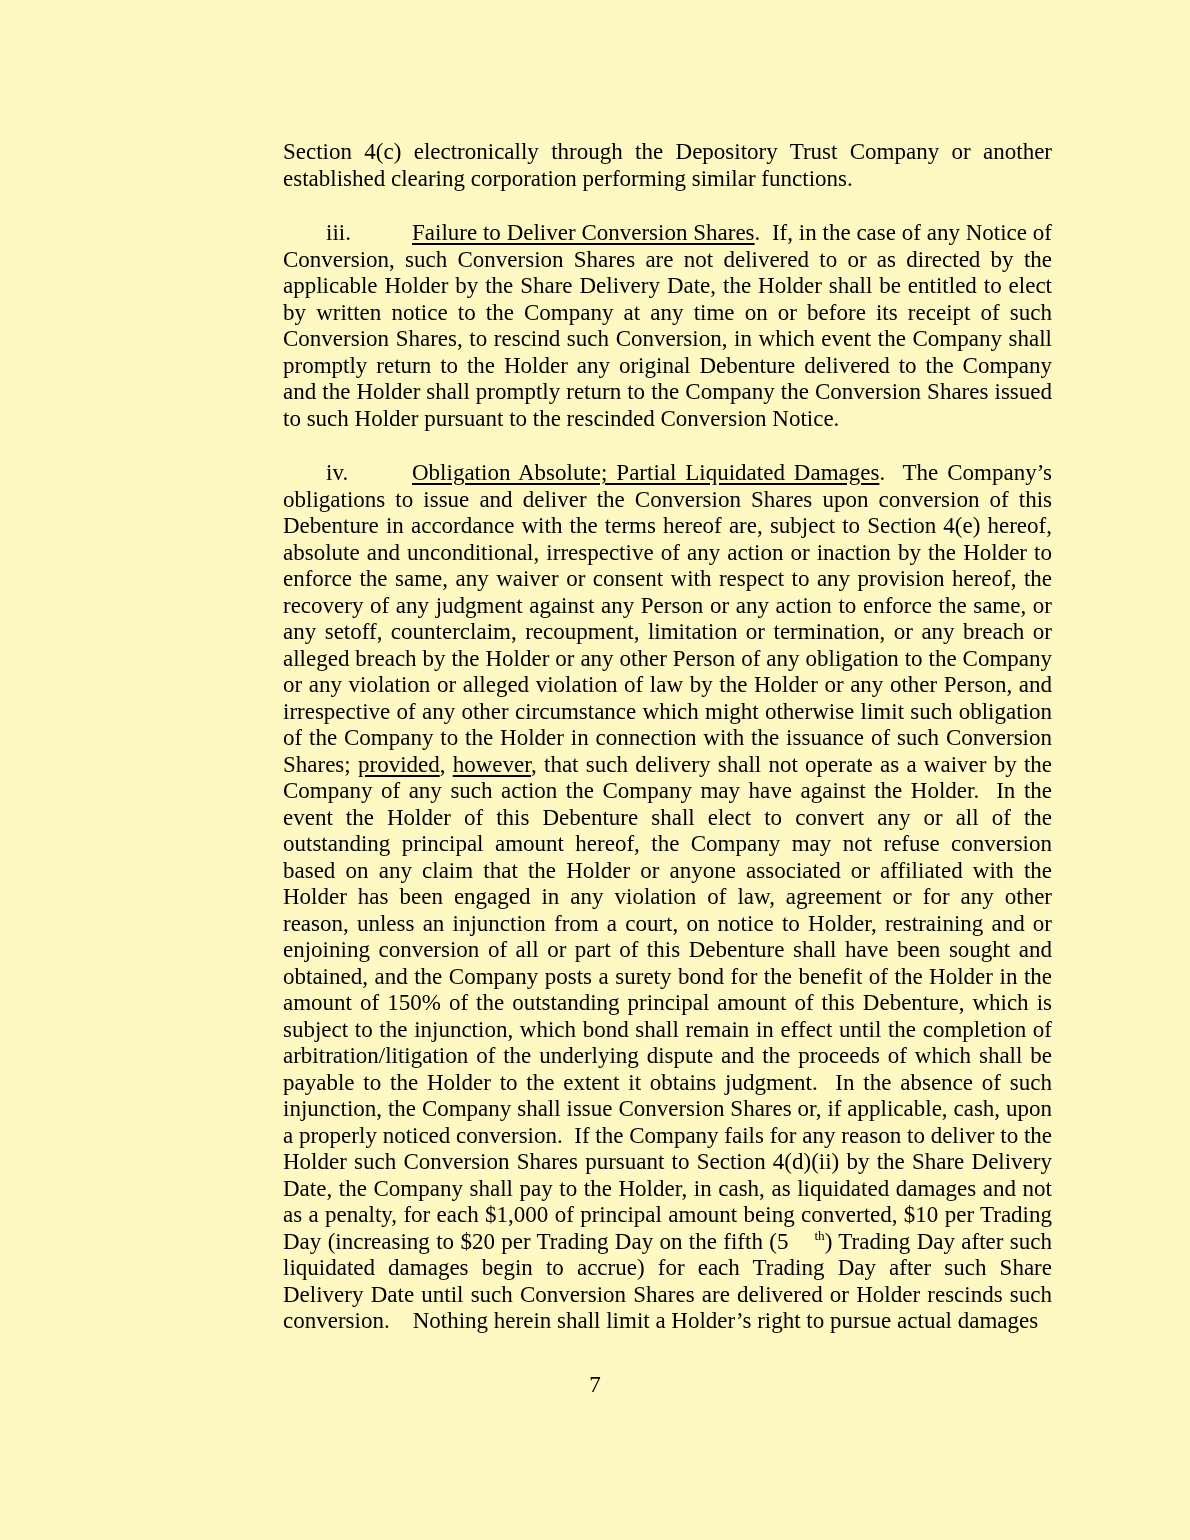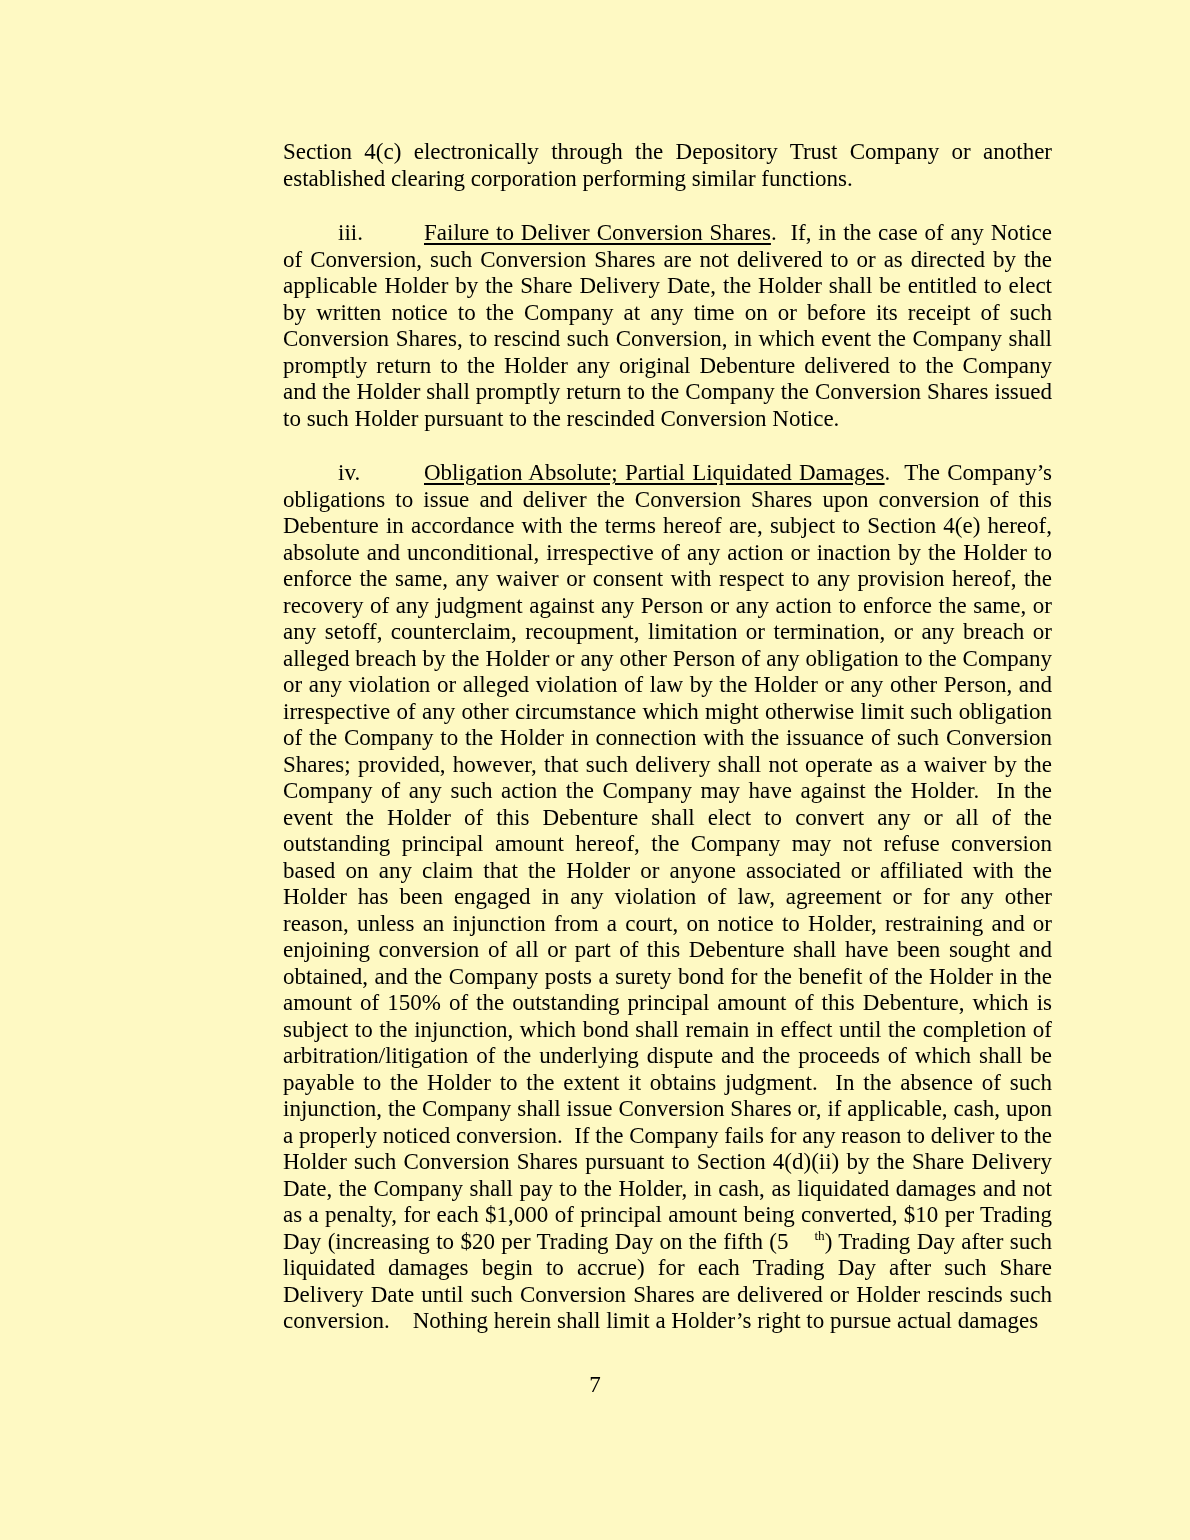--- a/index.html
+++ b/index.html
@@ -29,28 +29,28 @@
     margin: 0 0 28px 0;
     padding: 0;
   }
   p.indented {
     text-indent: 43px;
   }
   .num {
     display: inline-block;
     width: 86px;
     text-indent: 0;
-    margin-left: 12px;
   }
   .heading {
     text-decoration: underline;
     text-underline-offset: 3px;
     margin-top: 20px;
   }
   .u {
+    text-decoration: underline;
     text-underline-offset: 3px;
   }
   sup.ord {
     font-size: 58%;
     vertical-align: super;
     line-height: 0;
     margin-left: 26px;
   }
   .footer {
     position: absolute;

